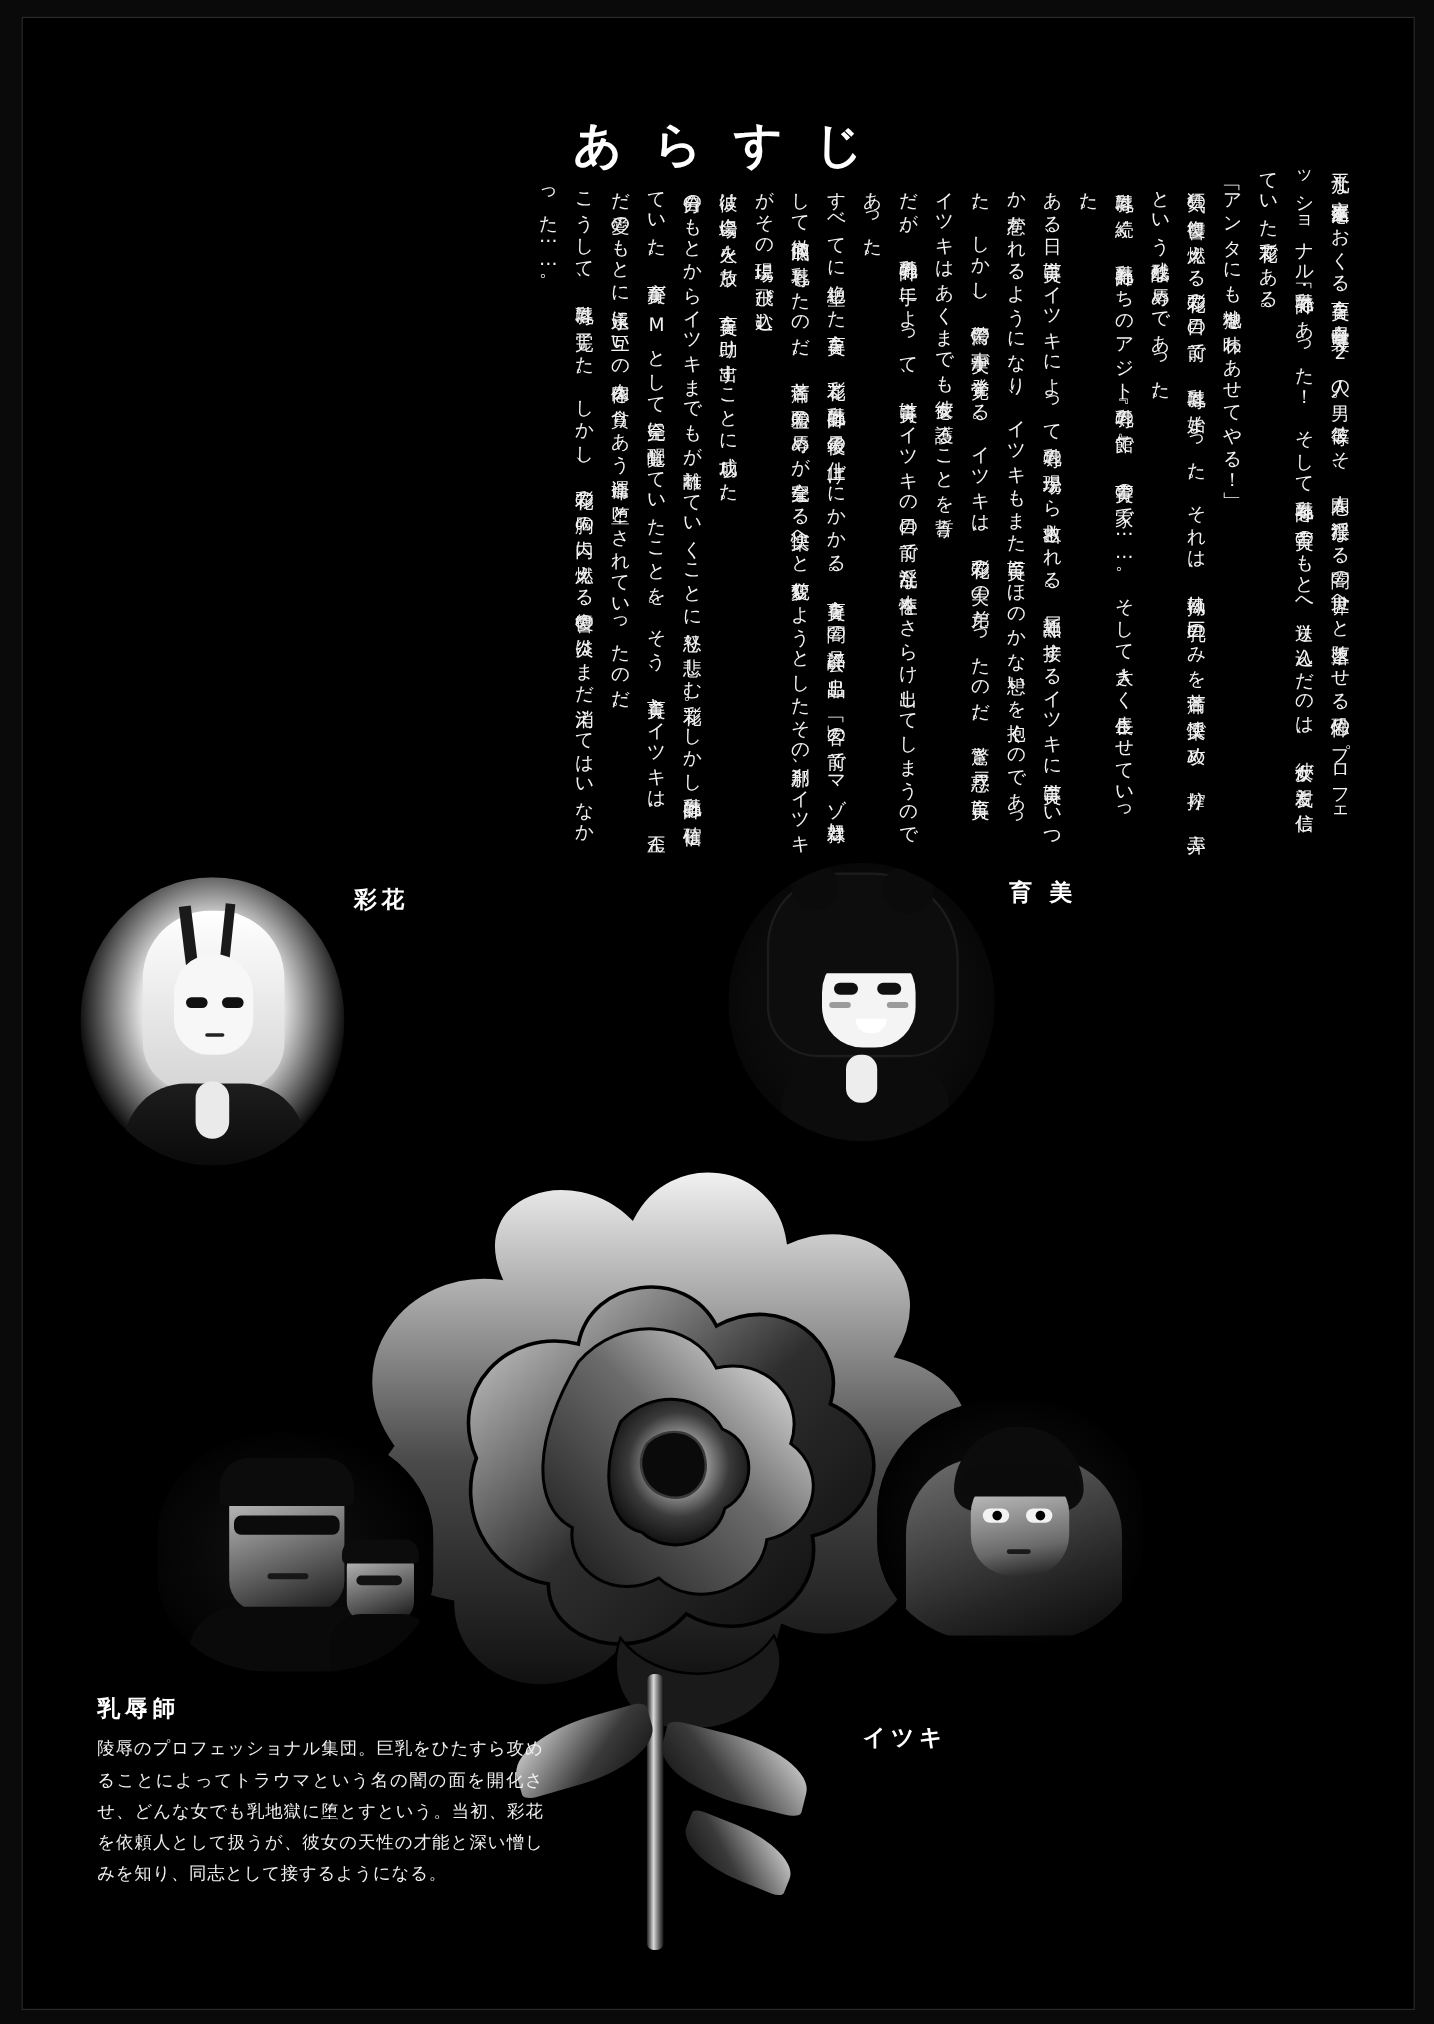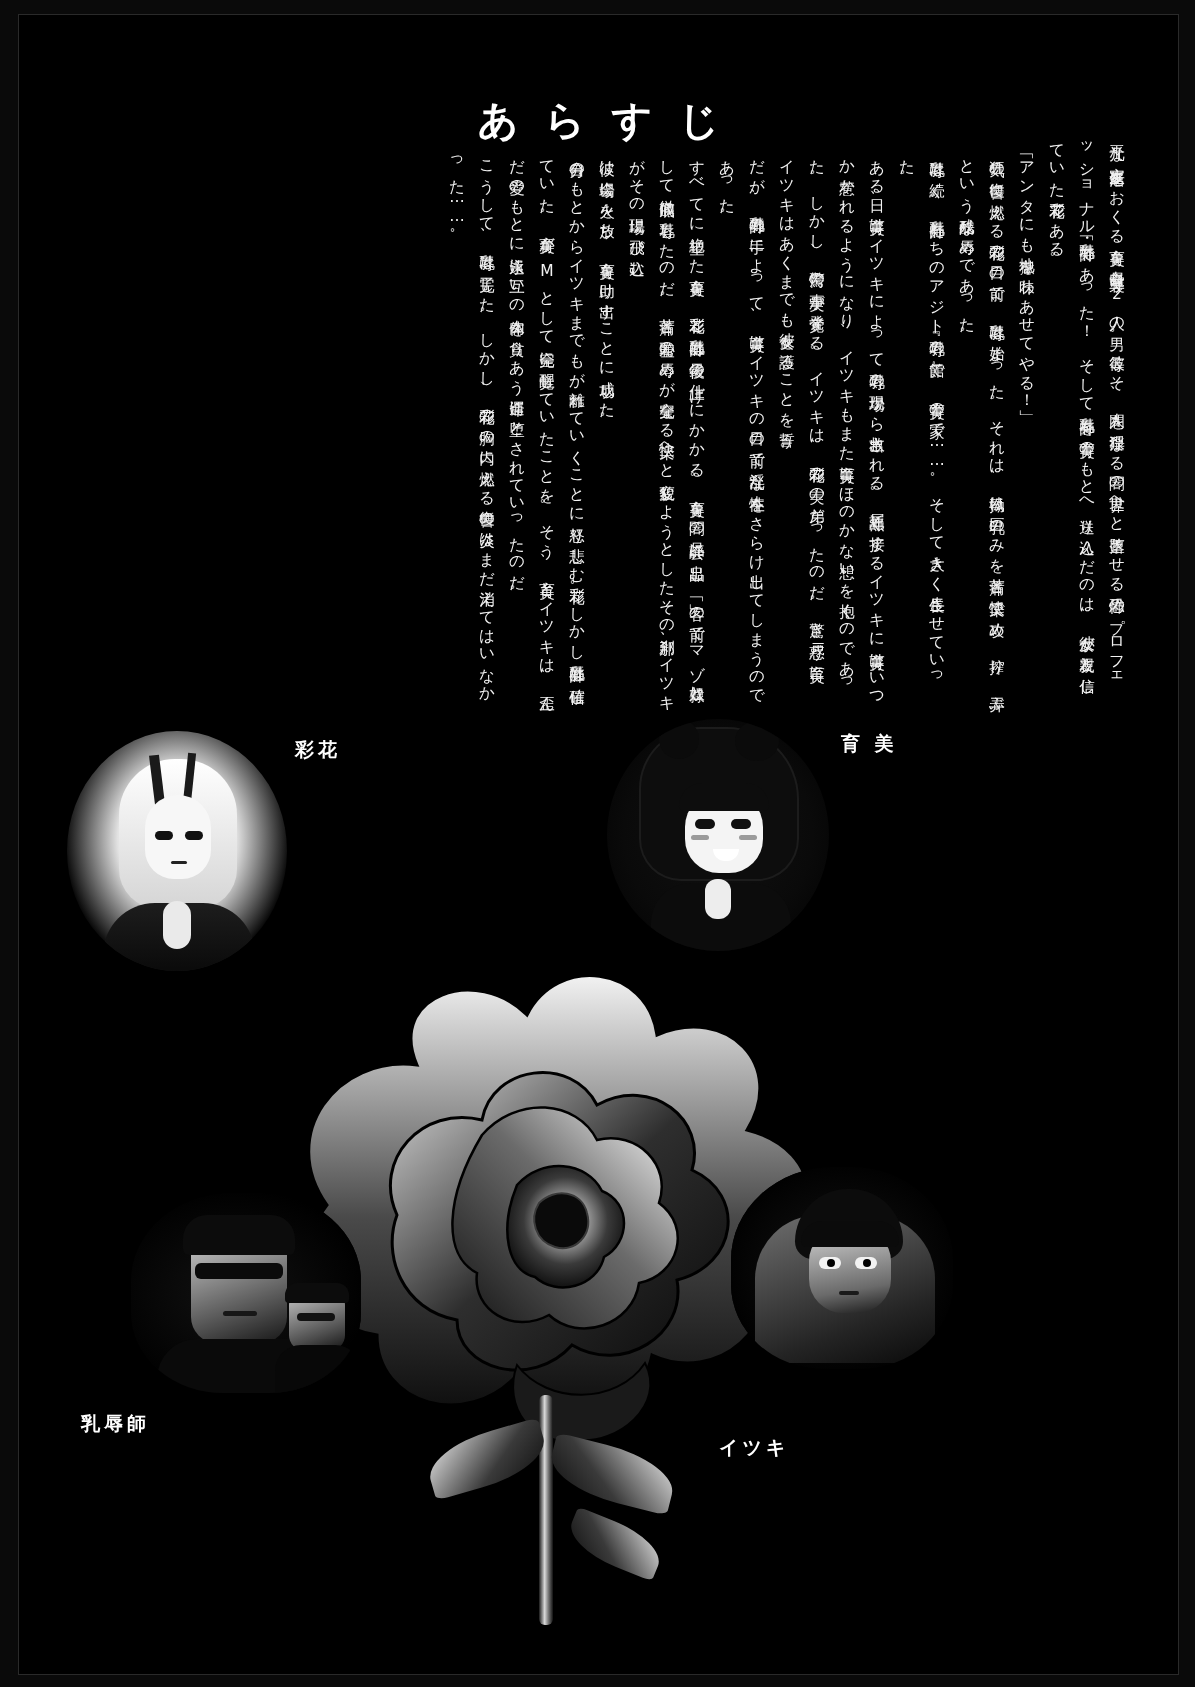--- a/index.html
+++ b/index.html
@@ -252,20 +252,21 @@
 
         <div class="pdark" style="left:26px;top:146px;width:172px;height:60px;border-radius:40px 40px 0 0;background:#0a0a0a;"></div>
 
         <div class="pgray" style="left:158px;top:96px;width:56px;height:62px;border-radius:16px;background:linear-gradient(160deg,#cfcfcf,#4d4d4d 70%,#111);"></div>
         <div class="pdark" style="left:154px;top:90px;width:64px;height:20px;border-radius:12px 12px 4px 4px;background:#0c0c0c;"></div>
         <div class="pdark" style="left:166px;top:120px;width:38px;height:8px;border-radius:4px;background:#121212;"></div>
         <div class="pdark" style="left:144px;top:152px;width:86px;height:50px;border-radius:26px 26px 0 0;background:#080808;"></div>
       </div>
     </div>
     <div class="char-name" style="left:62px; top:1396px;">乳辱師</div>
+    <div class="char-desc" style="left:62px; top:1430px; width:372px;">陵辱のプロフェッショナル集団。巨乳をひたすら攻めることによってトラウマという名の闇の面を開化させ、どんな女でも乳地獄に堕とすという。当初、彩花を依頼人として扱うが、彼女の天性の才能と深い憎しみを知り、同志として接するようになる。</div>
 
     <div class="portrait" style="left:712px; top:1152px; width:222px; height:202px; border-radius:46% 46% 42% 42%;">
       <div class="inner">
         <div class="pdark" style="left:0;top:0;width:100%;height:100%;background:radial-gradient(ellipse at 50% 50%, #141414 0%, #000 78%);"></div>
 
         <div class="pmid" style="left:24px;top:48px;width:180px;height:148px;border-radius:64px 64px 20px 20px;background:linear-gradient(160deg,#6f6f6f,#242424 70%,#0a0a0a);"></div>
 
         <div class="pdark" style="left:64px;top:22px;width:108px;height:70px;border-radius:54px 54px 18px 18px;background:#0c0c0c;"></div>
 
         <div class="pgray" style="left:78px;top:62px;width:82px;height:84px;border-radius:32px 32px 34px 34px;background:linear-gradient(170deg,#d2d2d2,#6a6a6a 70%,#1b1b1b);"></div>

